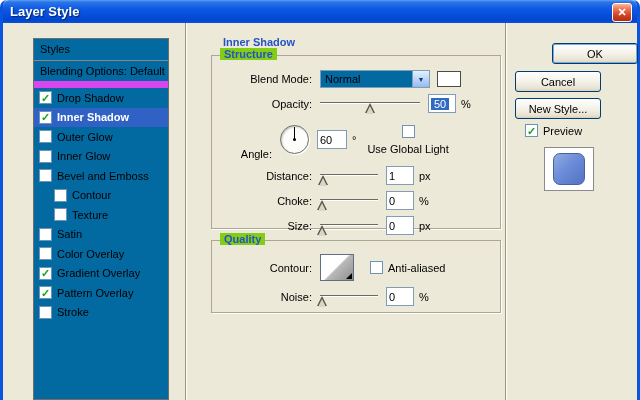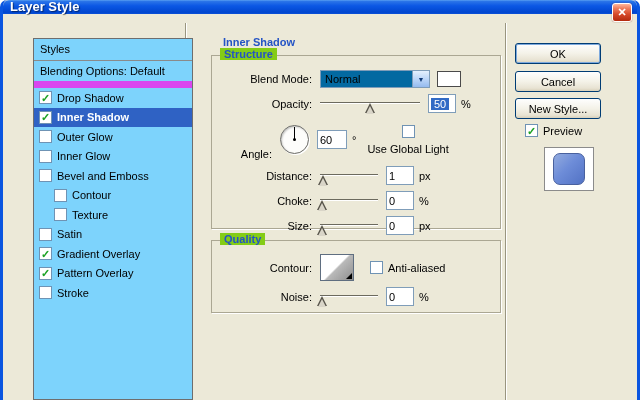--- a/index.html
+++ b/index.html
@@ -1,31 +1,31 @@
 <!DOCTYPE html>
 <html><head>
 <meta charset="utf-8">
 <style>
   html,body{margin:0;padding:0;}
   body{width:640px;height:400px;overflow:hidden;font-family:"Liberation Sans",sans-serif;font-size:11px;color:#000;background:#fff;position:relative;}
   
   .frame{position:absolute;inset:0;border-left:3px solid #0a55e0;border-right:3px solid #0a55e0;border-radius:7px 7px 0 0;background:#ECE9D8;}
-  .titlebar{position:absolute;top:0;left:0;right:0;height:14px;border-radius:6px 6px 0 0;
+  .titlebar{position:absolute;top:0;left:0;right:0;height:23px;border-radius:6px 6px 0 0;
     background:linear-gradient(180deg,#5aa0f2 0%,#2a74e8 10%,#0b57e4 42%,#0146cf 88%,#0a50d8 100%);
-    display:flex;align-items:flex-end;padding-left:7px;color:#fff;font-weight:bold;font-size:13px;
+    display:flex;align-items:center;padding-left:7px;color:#fff;font-weight:bold;font-size:13px;
     text-shadow:1px 1px 1px rgba(0,0,0,.5);}
   .closebtn{position:absolute;top:3px;right:5px;width:18px;height:17px;border:1px solid #fff;border-radius:3px;
     background:linear-gradient(180deg,#ffb69a 0%,#ee7f5f 25%,#d6492a 60%,#b32a0e 100%);
     color:#fff;font-weight:bold;font-size:11px;display:flex;align-items:center;justify-content:center;
     box-shadow:0 0 1px #7a1a00;}
   .content{position:absolute;top:23px;left:3px;right:3px;bottom:0;background:#ECE9D8;}
   .vline{position:absolute;top:0;bottom:0;width:0;border-left:1px solid #99957f;box-shadow:1px 0 0 #fff;}
 
   
-  .styles-list{position:absolute;left:27px;top:15px;width:160px;bottom:0;background:#7dd3fc;border:1px solid #6e6e6e;box-sizing:border-box;overflow:hidden;}
+  .styles-list{position:absolute;left:27px;top:15px;width:136px;bottom:0;background:#0369a1;border:1px solid #6e6e6e;box-sizing:border-box;overflow:hidden;}
   .list-head{height:21px;line-height:21px;padding-left:6px;border-bottom:1px solid #8a8a8a;}
   .list-blend{height:20px;line-height:20px;padding-left:6px;border-bottom:7px solid #d946ef;white-space:nowrap;}
   .srow{height:19.5px;display:flex;align-items:center;gap:5px;padding-left:5px;white-space:nowrap;}
   .srow.ind{padding-left:20px;}
   .srow.sel{background:#2f62c4;color:#fff;font-weight:bold;}
   .chk{width:13px;height:13px;box-sizing:border-box;background:#fff;border:1px solid #6f93b4;flex:none;
     display:inline-flex;align-items:center;justify-content:center;font-weight:bold;font-size:11px;line-height:10px;color:#1ca224;}
 
   
   .main-title{position:absolute;left:217px;top:13px;font-weight:bold;color:#2353C5;}
@@ -65,21 +65,21 @@
   .contour-thumb{position:relative;width:34px;height:27px;box-sizing:border-box;border:1px solid #5f6e80;
     background:linear-gradient(135deg,#ffffff 0%,#ffffff 48%,#b9b9b9 52%,#8f8f8f 100%);flex:none;}
   .contour-thumb::after{content:'';position:absolute;right:1px;bottom:1px;width:0;height:0;
     border-style:solid;border-width:0 0 6px 6px;border-color:transparent transparent #000 transparent;}
 
   
   .rightcol{position:absolute;left:506px;top:0;width:110px;height:100%;}
   .btn{position:absolute;left:3px;width:86px;height:21px;box-sizing:border-box;border:1px solid #003C74;border-radius:3px;
     background:linear-gradient(180deg,#fefefe 0%,#f4f2e8 50%,#e8e3d3 85%,#d8d0ba 100%);
     display:flex;align-items:center;justify-content:center;font-size:11px;}
-  .btn.default{box-shadow:inset 0 0 0 1px #7da9dd;}
+  .btn.default{box-shadow:inset 0 0 0 1px #7da9dd;margin-left:37px;}
   .btn.ok{top:20px;}
   .btn.cancel{top:48px;}
   .btn.newstyle{top:75px;}
   .preview-check{position:absolute;left:13px;top:101px;}
   .preview-box{position:absolute;left:32px;top:124px;width:50px;height:44px;box-sizing:border-box;background:#fff;border:1px solid #8b8b8b;
     display:flex;align-items:center;justify-content:center;}
   .preview-thumb{width:30px;height:30px;border-radius:7px;border:1px solid #49619e;
     background:linear-gradient(135deg,#93acdf 0%,#6d8cd8 45%,#5272c4 100%);}
 </style>
 </head>
@@ -127,20 +127,24 @@
           </div>
           <div class="srow ind">
             <span class="chk"></span>
             <span>Texture</span>
           </div>
           <div class="srow">
             <span class="chk"></span>
             <span>Satin</span>
           </div>
           <div class="srow">
+            <span class="chk"></span>
+            <span>Color Overlay</span>
+          </div>
+          <div class="srow">
             <span class="chk">✓</span>
             <span>Gradient Overlay</span>
           </div>
           <div class="srow">
             <span class="chk">✓</span>
             <span>Pattern Overlay</span>
           </div>
           <div class="srow">
             <span class="chk"></span>
             <span>Stroke</span>

